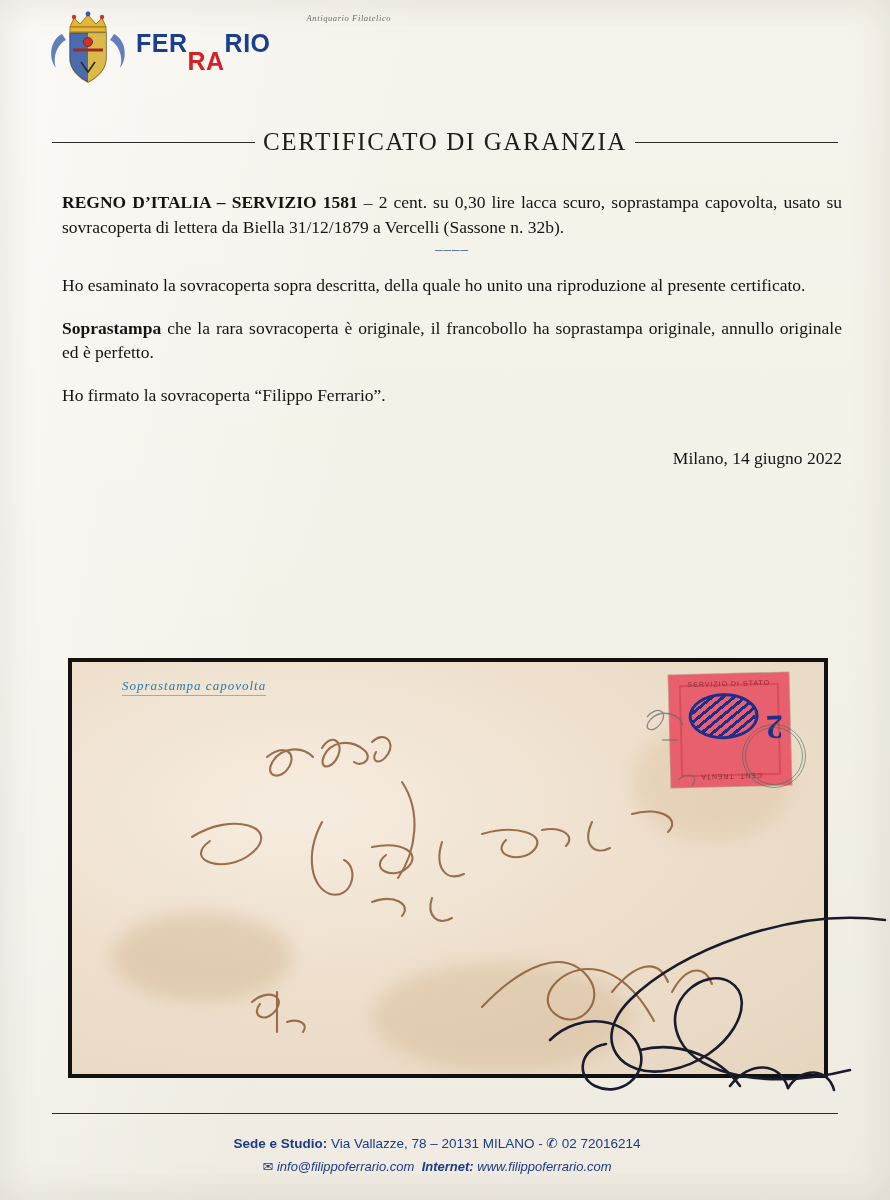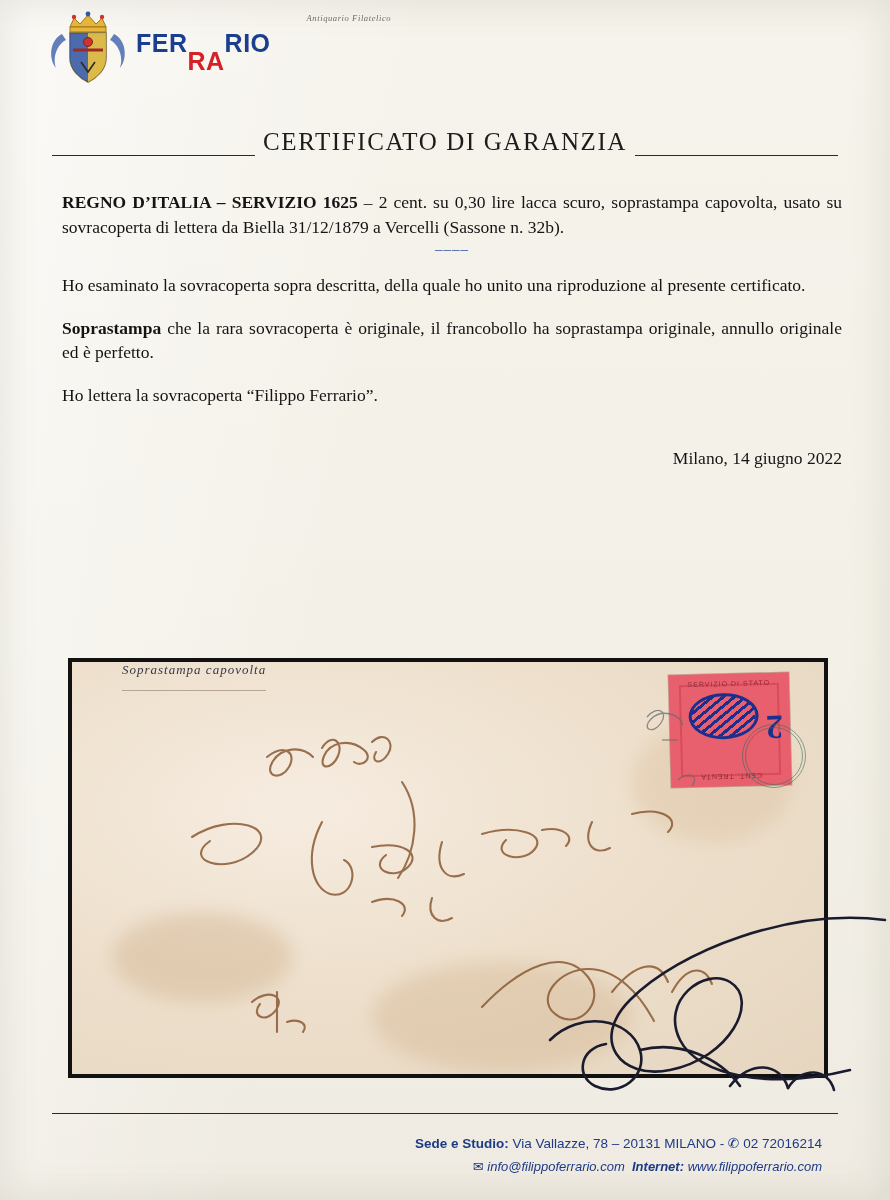--- a/index.html
+++ b/index.html
@@ -70,21 +70,21 @@
     margin-left: 36px;
   }
 
   
   .title-row {
     position: absolute;
     top: 128px;
     left: 52px;
     right: 52px;
     display: flex;
-    align-items: flex-end;
+    align-items: center;
     gap: 8px;
   }
   .title-row .rule {
     flex: 1 1 auto;
     height: 1px;
     background: #2a2a2a;
   }
   .doc-title {
     font-family: "Liberation Serif", serif;
     font-size: 25px;
@@ -207,48 +207,48 @@
     width: 64px; height: 64px;
     border: 4px double #2f6b59;
     border-radius: 50%;
     opacity: 0.55;
   }
 
   
   .ink { position: absolute; pointer-events: none; }
   .pencil-note {
     position: absolute;
-    left: 50px; top: 0;
+    left: 50px; top: 16px;
     font-family: "Liberation Serif", serif;
     font-style: italic;
     font-size: 13px;
-    color: #0f172a;
+    color: #0369a1;
     opacity: 0.85;
     border-bottom: 1px solid rgba(125,106,85,0.6);
-    padding-bottom: 12px;
+    padding-bottom: 1px;
     letter-spacing: 1px;
   }
 
   
   .expert-sign {
     position: absolute;
     left: 430px;
     top: 890px;
     width: 470px;
     height: 250px;
     pointer-events: none;
     z-index: 30;
   }
 
   
   .footer {
     position: absolute;
     left: 52px; right: 68px;
     bottom: 22px;
-    text-align: right;
+    text-align: center;
     font-family: "Liberation Sans", sans-serif;
     color: #1c3a86;
     font-size: 13.5px;
     line-height: 1.7;
   }
   .footer-rule {
     position: absolute;
     left: 52px; right: 52px;
     bottom: 86px;
     height: 1px;
@@ -293,31 +293,31 @@
   </div>
 
   <div class="title-row">
     <div class="rule"></div>
     <div class="doc-title">CERTIFICATO DI GARANZIA</div>
     <div class="rule"></div>
   </div>
 
   <div class="body">
     <p class="lead">
-      <b>REGNO D’ITALIA – SERVIZIO 1625</b><span> – 2 cent. su 0,30 lire lacca scuro, soprastampa capovolta, usato su sovracoperta di lettera da Biella 31/12/1879 a Vercelli (Sassone n. 32b).</span>
+      <b>REGNO D’ITALIA – SERVIZIO 1581</b><span> – 2 cent. su 0,30 lire lacca scuro, soprastampa capovolta, usato su sovracoperta di lettera da Biella 31/12/1879 a Vercelli (Sassone n. 32b).</span>
     </p>
     <div class="dashes">––––</div>
 
     <p class="para">Ho esaminato la sovracoperta sopra descritta, della quale ho unito una riproduzione al presente certificato.</p>
 
     <p class="para">
       <b>Soprastampa</b><span> che la rara sovracoperta è originale, il francobollo ha soprastampa originale, annullo originale ed è perfetto.</span>
     </p>
 
-    <p class="para">Ho lettera la sovracoperta “Filippo Ferrario”.</p>
+    <p class="para">Ho firmato la sovracoperta “Filippo Ferrario”.</p>
 
     <p class="place-date">Milano, 14 giugno 2022</p>
   </div>
 
   <div class="cover-wrap">
     <div class="cover-paper"></div>
 
     <div class="cover-stain" style="left:40px;  top:250px; width:180px; height:90px;  background:#c9a77e;"></div>
     <div class="cover-stain" style="left:300px; top:300px; width:260px; height:110px; background:#cfae86;"></div>
     <div class="cover-stain" style="left:560px; top:60px;  width:160px; height:120px; background:#d8bb96;"></div>

